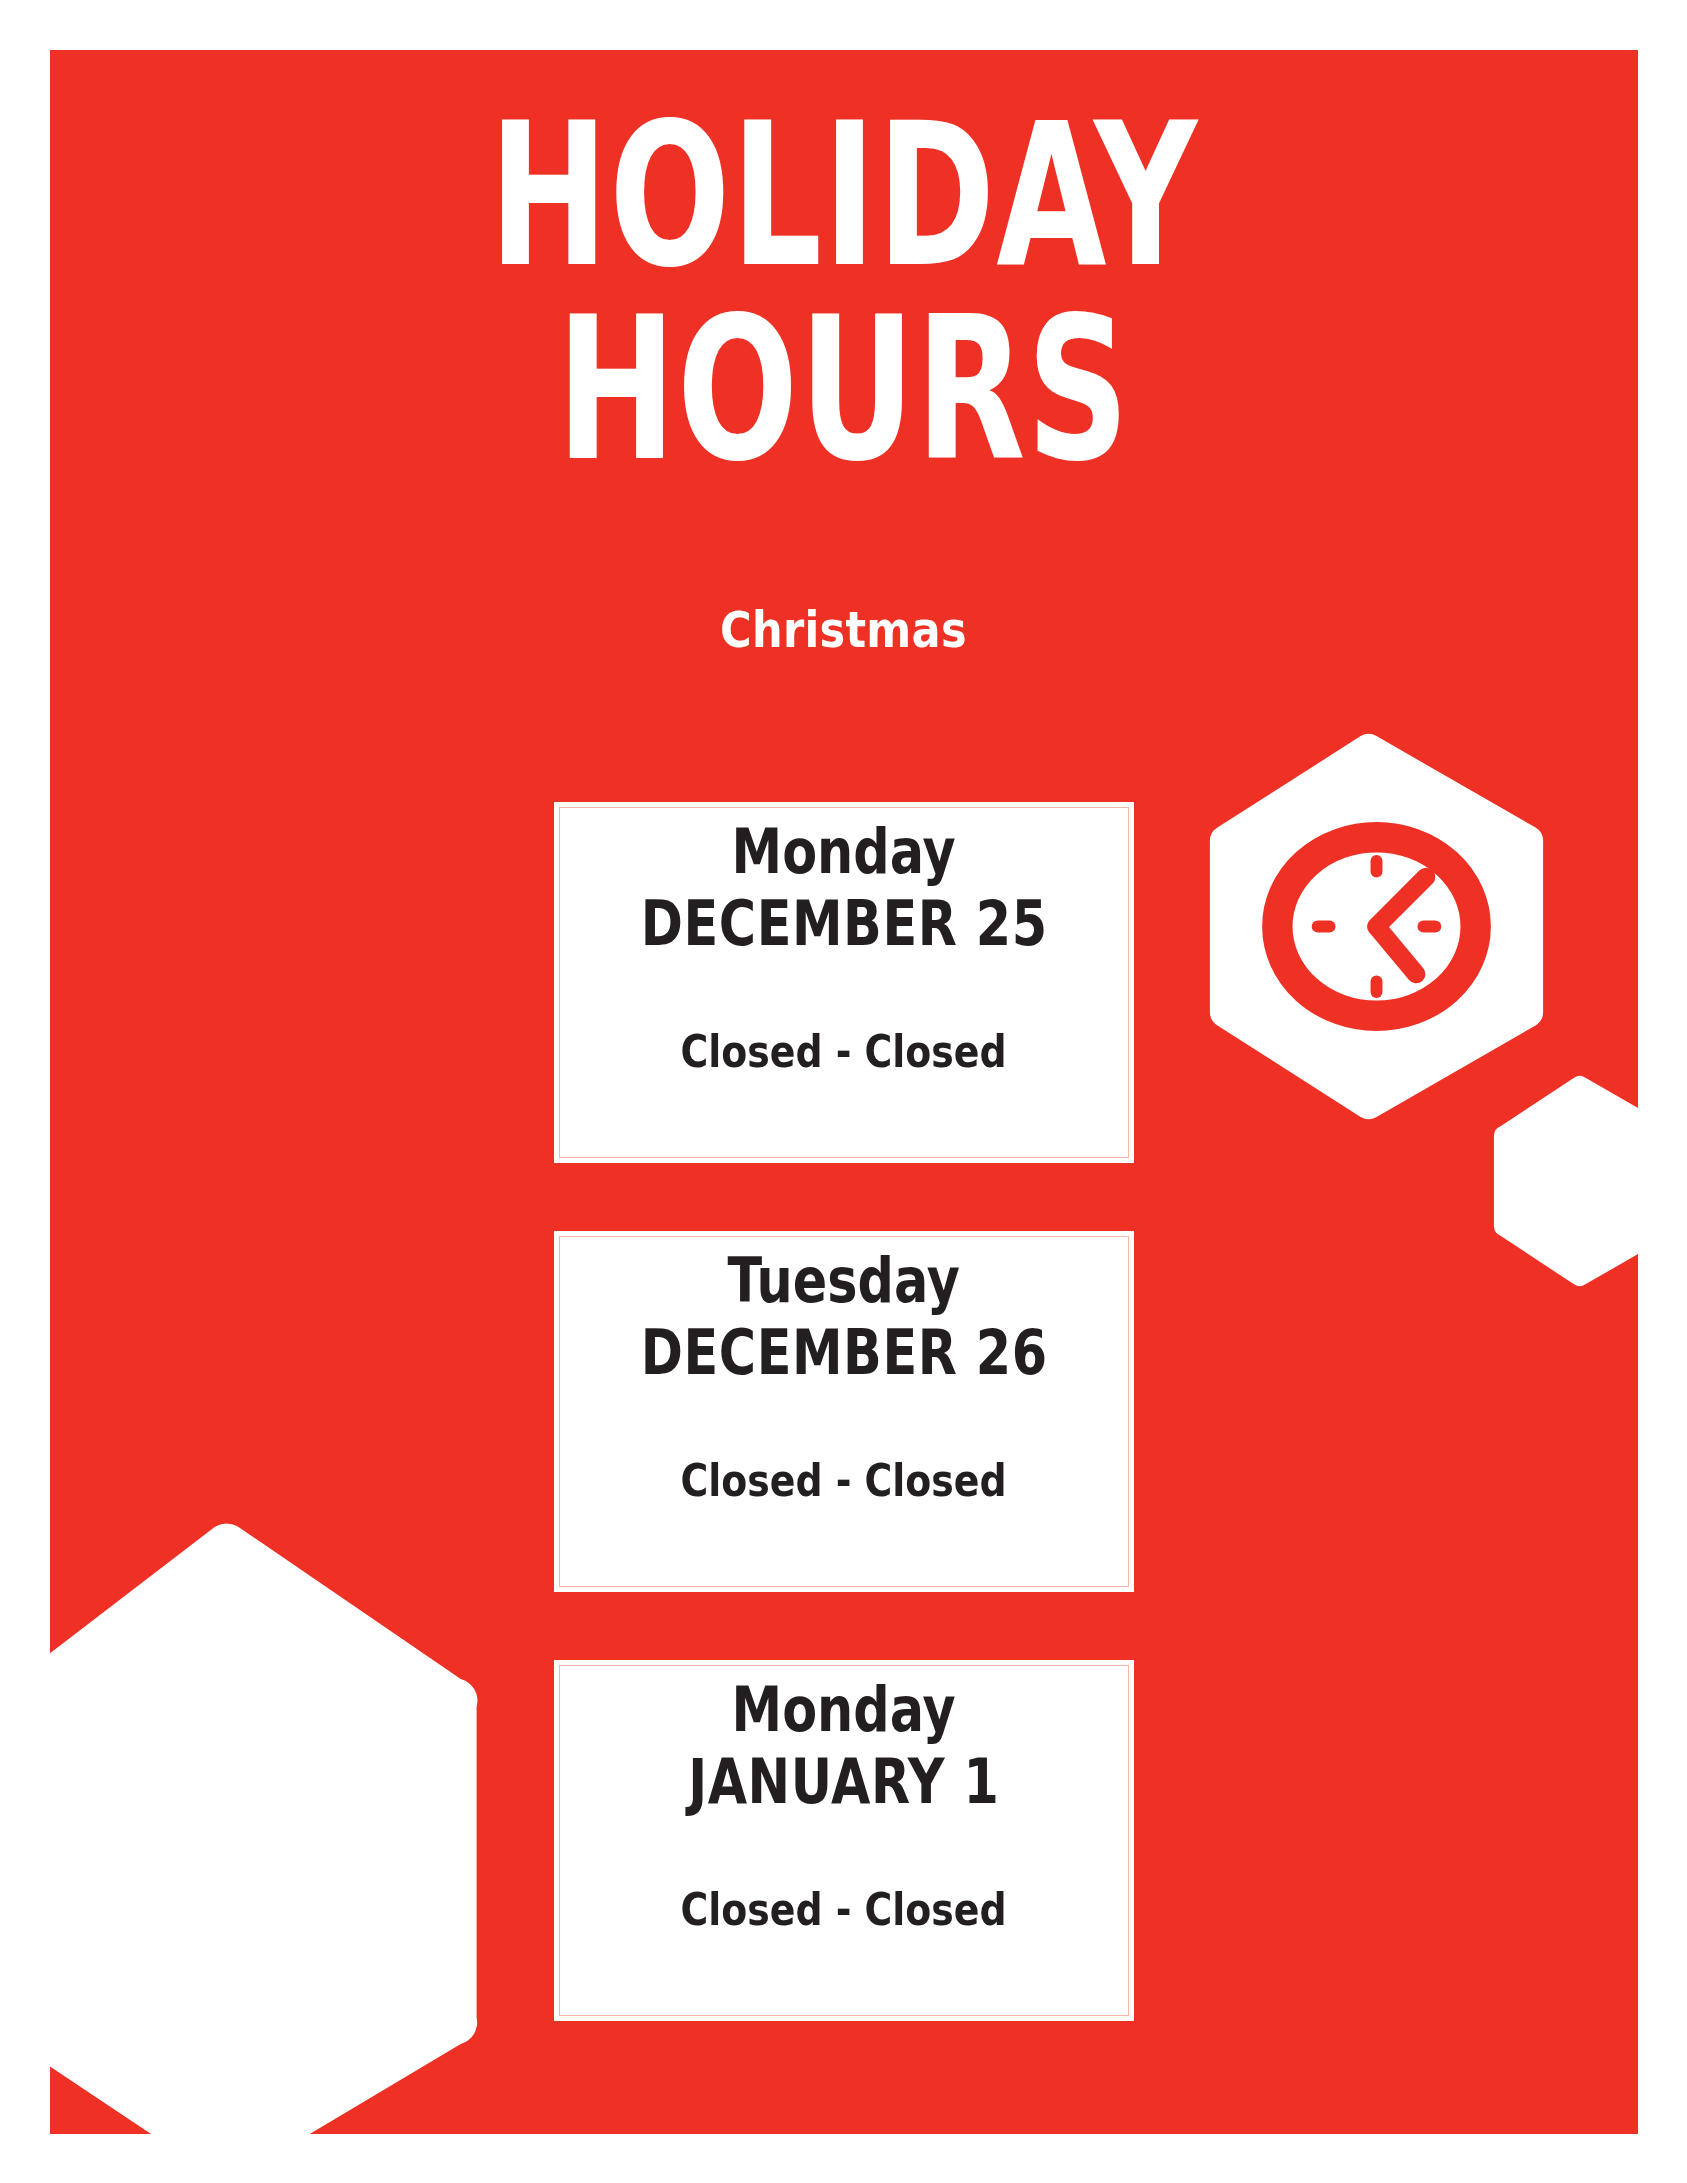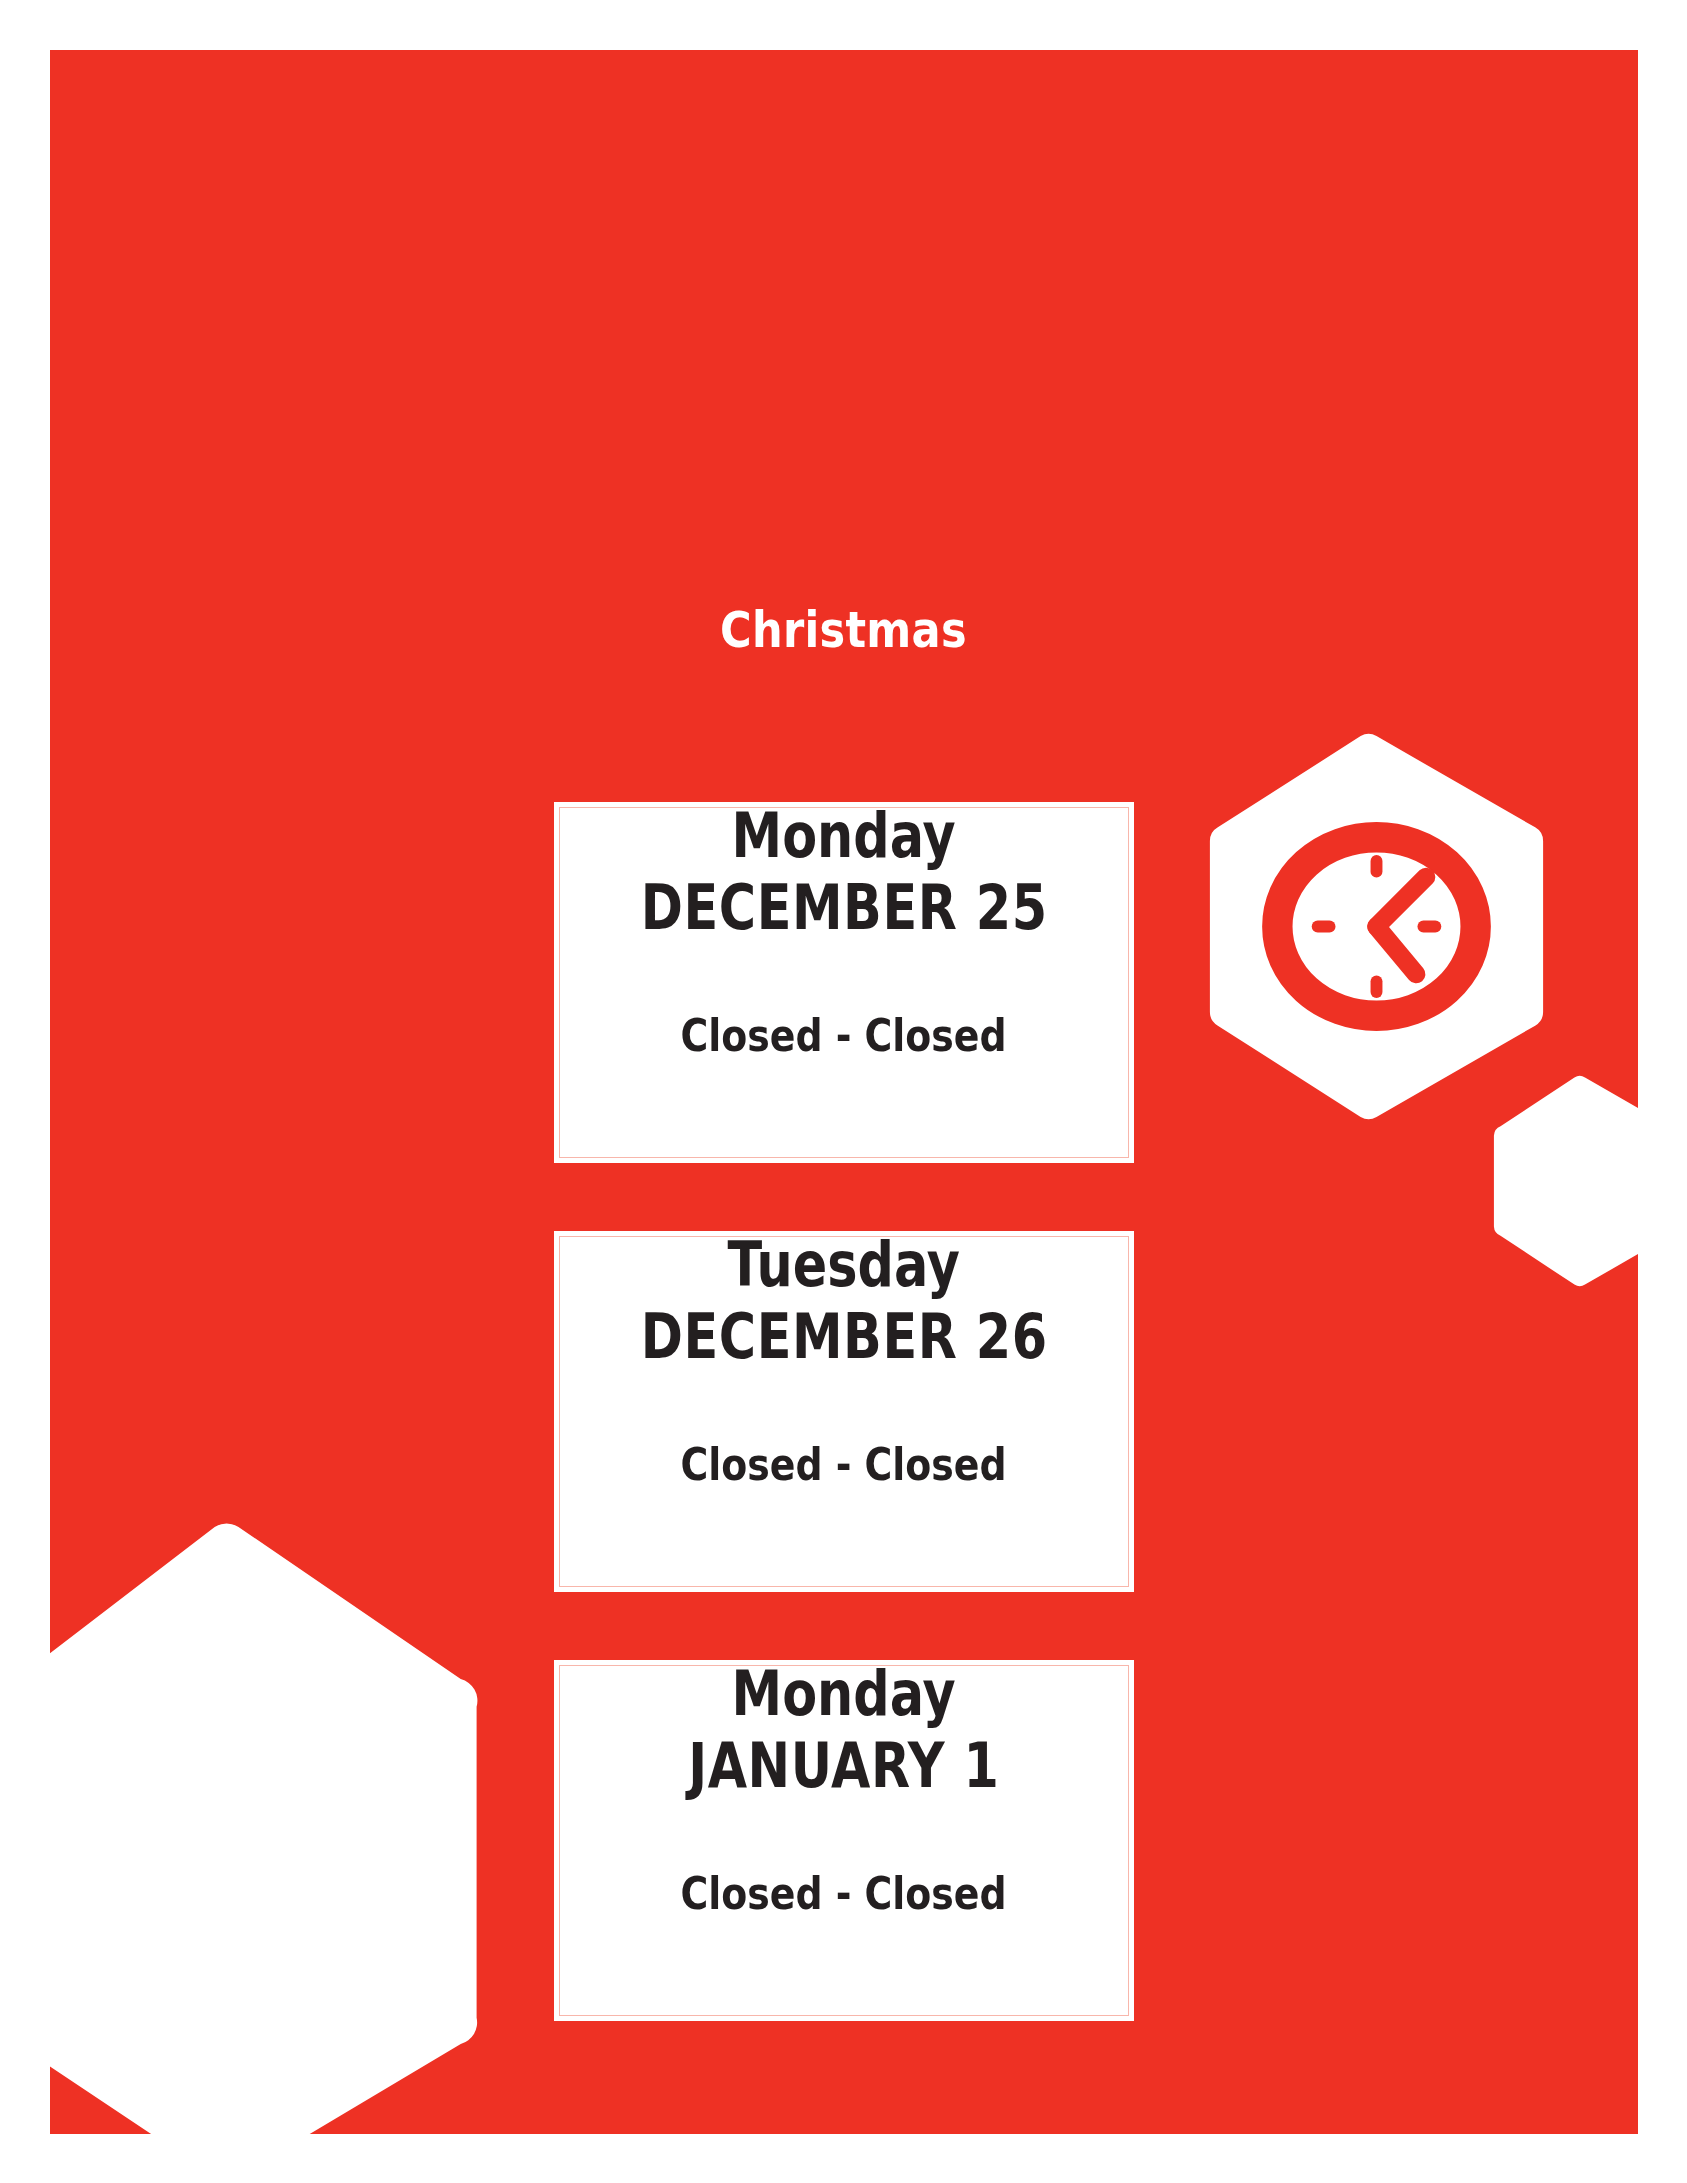--- a/index.html
+++ b/index.html
@@ -105,20 +105,21 @@
   }
   .card-body {
     position: relative;
     width: 100%;
     height: 100%;
     display: flex;
     flex-direction: column;
     align-items: center;
     justify-content: flex-start;
     box-sizing: border-box;
+    padding-top: 16px;
   }
   .card-weekday {
     color: #231f20;
     font-weight: 700;
     font-size: 62px;
     line-height: 1.1;
     transform: scaleX(0.82);
     white-space: nowrap;
   }
   .card-date {
@@ -188,20 +189,24 @@
     <svg id="small-hex" viewBox="0 0 300 330" style="left:1436px; top:1022px;">
       <path d="M150 8 L278 82 A16 16 0 0 1 288 96 L288 234 A16 16 0 0 1 278 248 L150 322 A16 16 0 0 1 134 322 L22 248 A16 16 0 0 1 12 234 L12 96 A16 16 0 0 1 22 82 L134 8 A16 16 0 0 1 150 8 Z" fill="#ffffff"></path>
     </svg>
 
     <svg id="big-hex-bottom" viewBox="0 0 760 1010" style="left:-63px; top:1465px;">
       <path d="M380 18 L716 248 A34 34 0 0 1 740 290 L740 760 A34 34 0 0 1 716 800 L380 1000 A34 34 0 0 1 344 1000 L44 800 A34 34 0 0 1 20 760 L20 290 A34 34 0 0 1 44 248 L344 18 A34 34 0 0 1 380 18 Z" fill="#ffffff"></path>
     </svg>
 
   </div>
 
+  <div id="headline">
+    <span class="title-line">HOLIDAY</span>
+    <span class="title-line">HOURS</span>
+  </div>
 
   <div id="subtitle">Christmas</div>
 
   <div id="cards">
 
     <div class="date-card">
       <div class="inner-rule"></div>
       <div class="card-body">
         <div class="card-weekday">Monday</div>
         <div class="card-date">DECEMBER 25</div>

